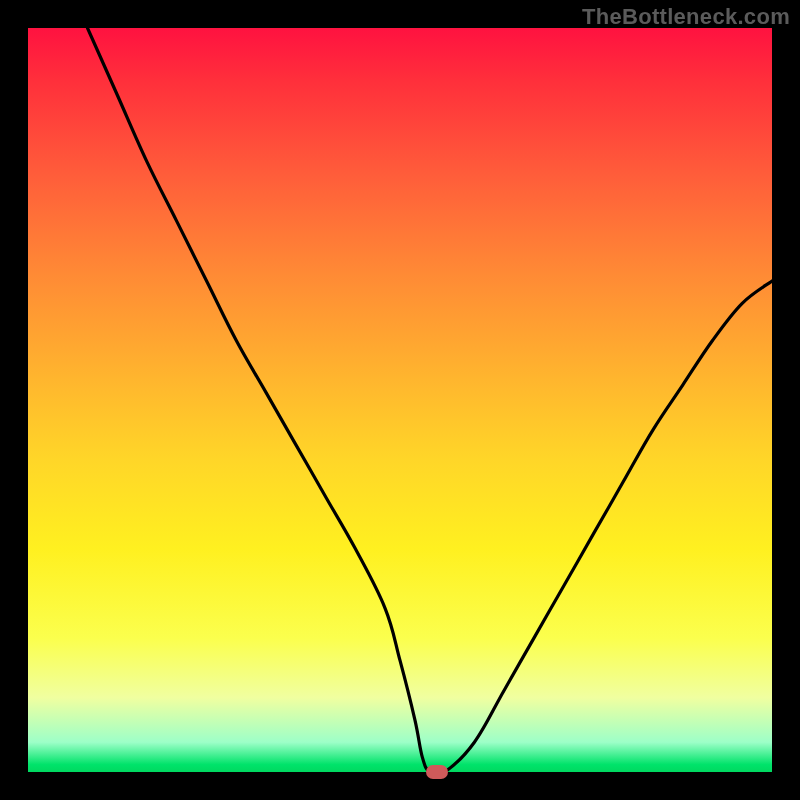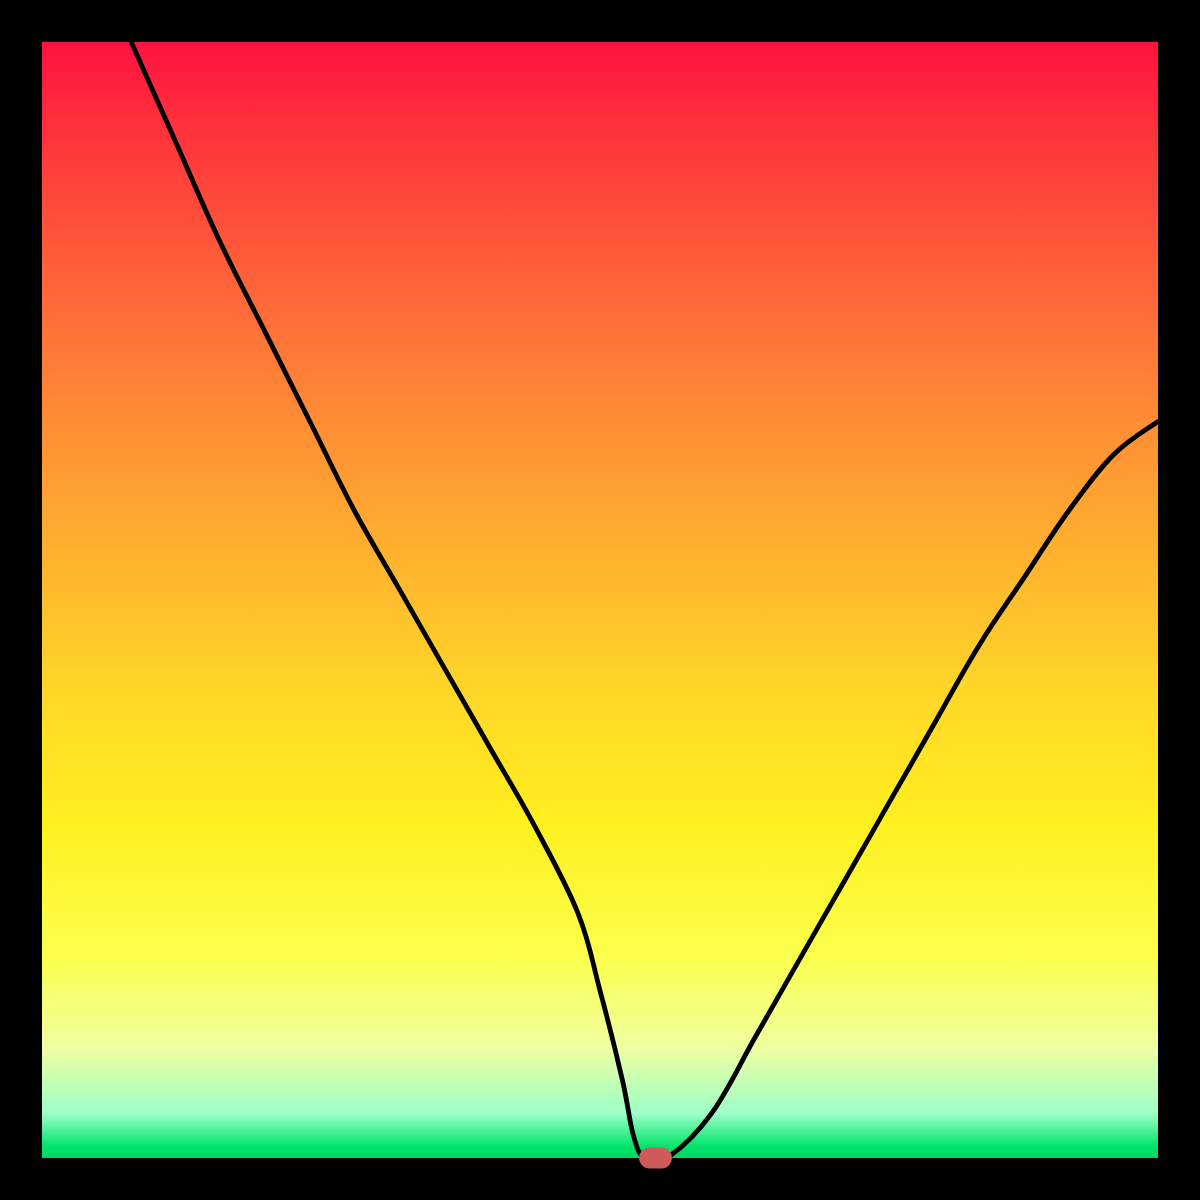--- a/index.html
+++ b/index.html
@@ -70,20 +70,21 @@
     border-radius: 7px;
     background: #cf5a5a;
     transform: translate(-50%, -50%);
   }
 </style>
 </head>
 <body>
 
 <div class="frame">
 
+  <div class="watermark">TheBottleneck.com</div>
 
   <div class="plot">
     <div class="gradient-bg"></div>
 
     <svg class="curve-layer" viewBox="0 0 744 744" preserveAspectRatio="none">
       <path fill="none" stroke="#000000" stroke-width="3.2" stroke-linecap="round" stroke-linejoin="round" d="M 59.5 0.0 C 64.9 12.1, 78.6 42.9, 89.3 67.0 C 100.0 91.1, 108.3 111.2, 119.0 133.9 C 129.8 156.7, 138.1 172.0, 148.8 193.4 C 159.5 214.9, 167.8 231.5, 178.6 253.0 C 189.3 274.4, 197.6 292.4, 208.3 312.5 C 219.0 332.6, 227.4 345.8, 238.1 364.6 C 248.8 383.3, 257.1 397.9, 267.8 416.6 C 278.6 435.4, 286.9 450.0, 297.6 468.7 C 308.3 487.5, 316.6 500.7, 327.4 520.8 C 338.1 540.9, 349.1 560.2, 357.1 580.3 C 365.2 600.4, 366.6 612.3, 372.0 632.4 C 377.4 652.5, 382.9 674.5, 386.9 691.9 C 390.9 709.3, 391.6 719.7, 394.3 729.1 C 397.0 738.5, 397.7 741.3, 401.8 744.0 C 405.8 746.7, 408.6 749.4, 416.6 744.0 C 424.7 738.6, 435.7 729.0, 446.4 714.2 C 457.1 699.5, 465.4 680.9, 476.2 662.2 C 486.9 643.4, 495.2 628.8, 505.9 610.1 C 516.6 591.3, 525.0 576.7, 535.7 558.0 C 546.4 539.3, 554.7 524.7, 565.4 505.9 C 576.2 487.2, 584.5 472.6, 595.2 453.8 C 605.9 435.1, 614.2 419.2, 625.0 401.8 C 635.7 384.4, 644.0 373.2, 654.7 357.1 C 665.4 341.0, 673.8 327.2, 684.5 312.5 C 695.2 297.7, 703.5 286.0, 714.2 275.3 C 725.0 264.6, 738.6 257.0, 744.0 253.0"></path>
     </svg>
 
     <div class="marker" style="left: 409.2px; top: 744px; background: rgb(207, 90, 90);"></div>
   </div>

